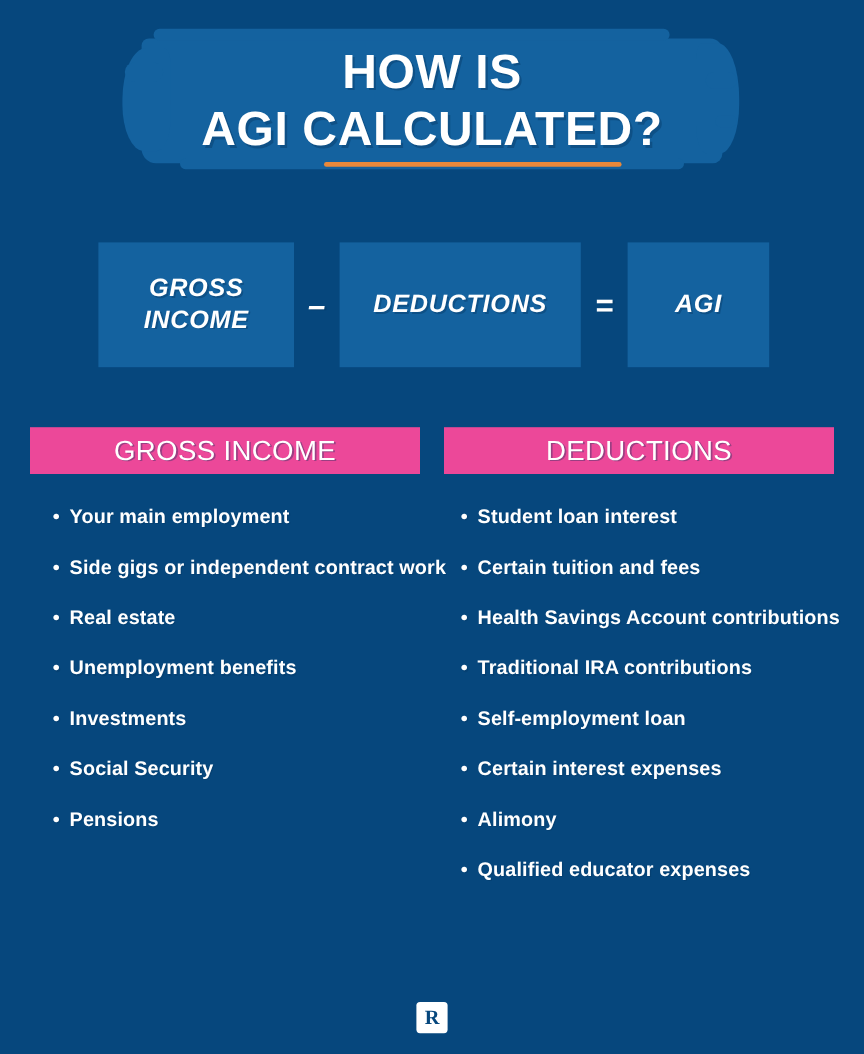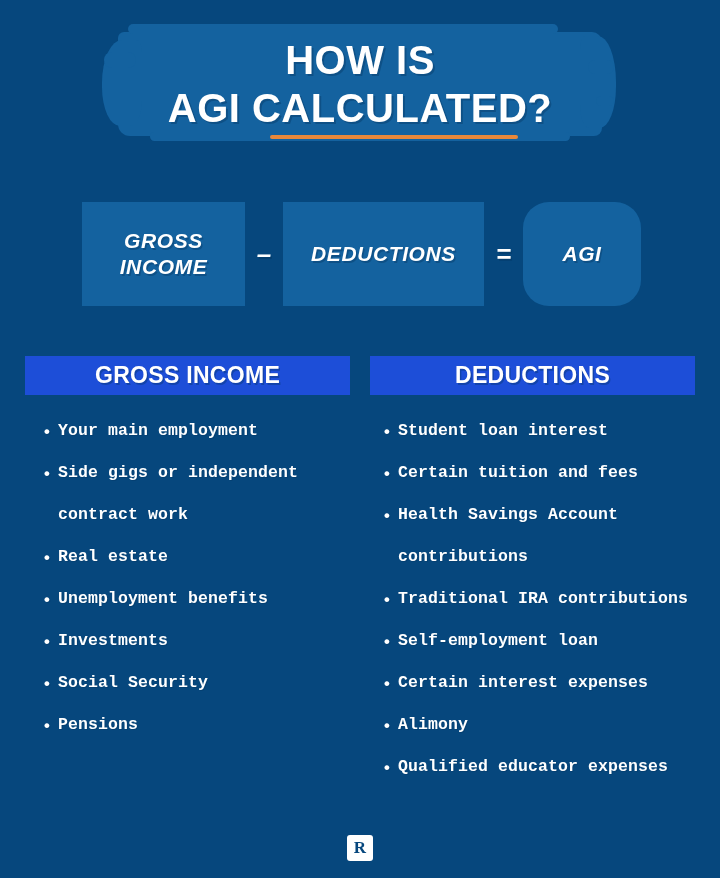--- a/index.html
+++ b/index.html
@@ -112,21 +112,21 @@
     font-size: 21px;
     font-weight: bold;
     letter-spacing: 0.6px;
     line-height: 26px;
     text-align: center;
     text-transform: uppercase;
     text-shadow: 1.5px 1.5px 0 rgba(3,50,90,0.35);
   }
   .fbox-gross   { left: 82px;  width: 163px; }
   .fbox-deduct  { left: 283px; width: 201px; }
-  .fbox-agi     { left: 523px; width: 118px; border-radius: 26px; }
+  .fbox-agi     { left: 523px; width: 118px; }
 
   .fop {
     position: absolute;
     top: 0;
     height: 104px;
     display: flex;
     align-items: center;
     justify-content: center;
     color: #FFFFFF;
     font-size: 26px;
@@ -134,27 +134,27 @@
     text-shadow: 1.5px 1.5px 0 rgba(3,50,90,0.35);
   }
   .fop-minus  { left: 245px; width: 38px; }
   .fop-equals { left: 484px; width: 39px; }
 
   
   .colhead {
     position: absolute;
     top: 356px;
     height: 39px;
-    background: #1d4ed8;
+    background: #ec4899;
     display: flex;
     align-items: center;
     justify-content: center;
     color: #FFFFFF;
     font-size: 23px;
-    font-weight: bold;
+    font-weight: normal;
     letter-spacing: 0.3px;
     text-transform: uppercase;
     text-shadow: 1.5px 1.5px 0 rgba(3,50,90,0.35);
   }
   .colhead-left  { left: 25px;  width: 325px; }
   .colhead-right { left: 370px; width: 325px; }
 
   
   .list {
     position: absolute;
@@ -176,21 +176,20 @@
   }
   .bullet {
     flex: 0 0 auto;
     width: 14px;
     color: #FFFFFF;
     font-size: 16.5px;
     line-height: 42px;
   }
   .item-text {
     flex: 1 1 auto;
-    font-family: Liberation Mono, monospace;
   }
 
   
   .logo {
     position: absolute;
     left: 347px;
     top: 835px;
     width: 26px;
     height: 26px;
     background: #FFFFFF;

